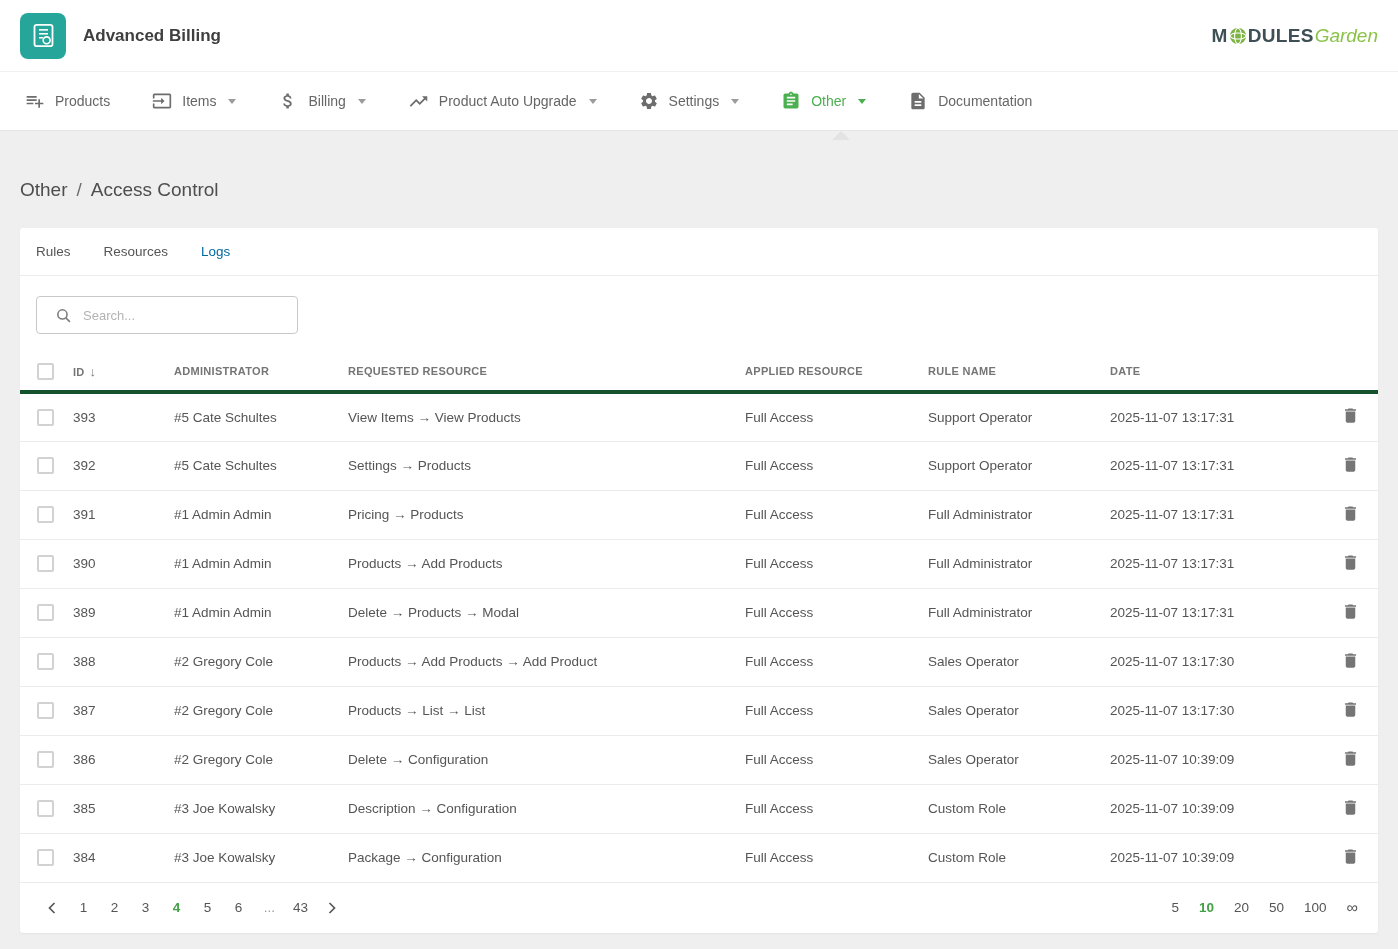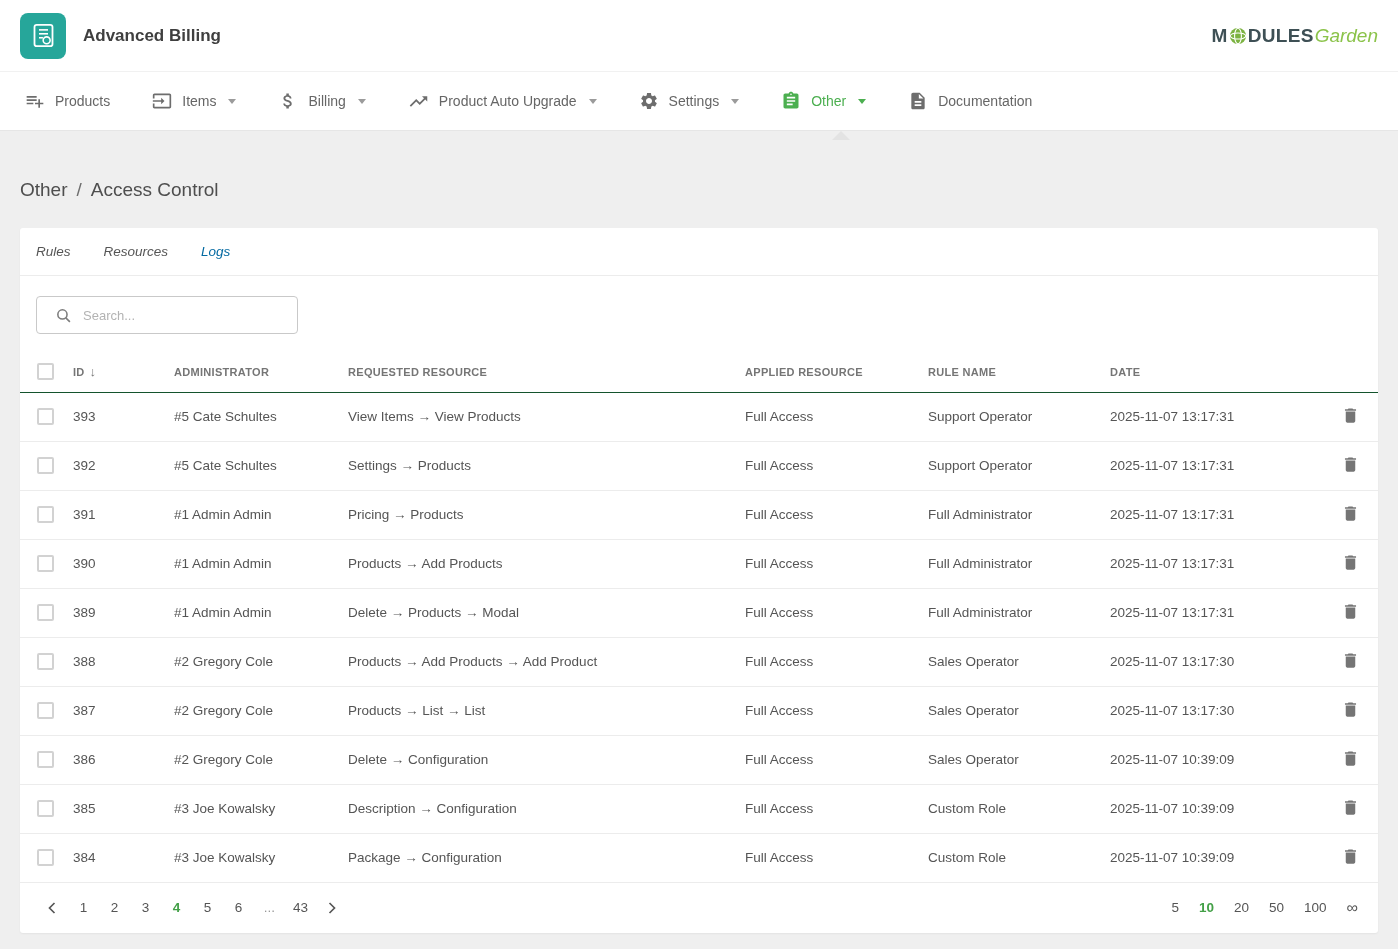--- a/index.html
+++ b/index.html
@@ -72,21 +72,21 @@
     margin-bottom:20px;
     overflow:hidden;
   }
 
   
   .tabs {
     display:flex; gap:33px; align-items:center;
     height:48px; padding:0 16px;
     border-bottom:1px solid #ececec;
   }
-  .tab { font-size:13.5px; font-weight:500; color:#555; cursor:pointer;font-style:italic; }
+  .tab { font-size:13.5px; font-weight:500; color:#555; cursor:pointer; }
   .tab.active { color:#0369a1; }
 
   
   .search-wrap { padding:20px 16px 18px; }
   .search-box {
     width:262px; height:38px;
     border:1px solid #c9c9c9; border-radius:4px;
     display:flex; align-items:center; gap:9px;
     padding:0 18px; background:#fff;
   }
@@ -95,21 +95,21 @@
     font-size:13px; color:#444;
     font-family:"Liberation Sans", sans-serif;
   }
   .search-box input::placeholder { color:#b3b3b3; }
 
   
   table { width:100%; border-collapse:collapse; table-layout:fixed; }
   thead th {
     font-size:11px; color:#757575; font-weight:700;
     text-align:left; height:40px;
-    border-bottom:1px solid #14532d;
+    border-bottom:4px solid #14532d;
     letter-spacing:.3px;
     white-space:nowrap; overflow:hidden;
   }
   tbody td {
     height:49px; font-size:13.5px; color:#555;
     border-bottom:1px solid #ececec;
     white-space:nowrap; overflow:hidden;
   }
   .col-check { padding-left:17px; }
   .checkbox {

